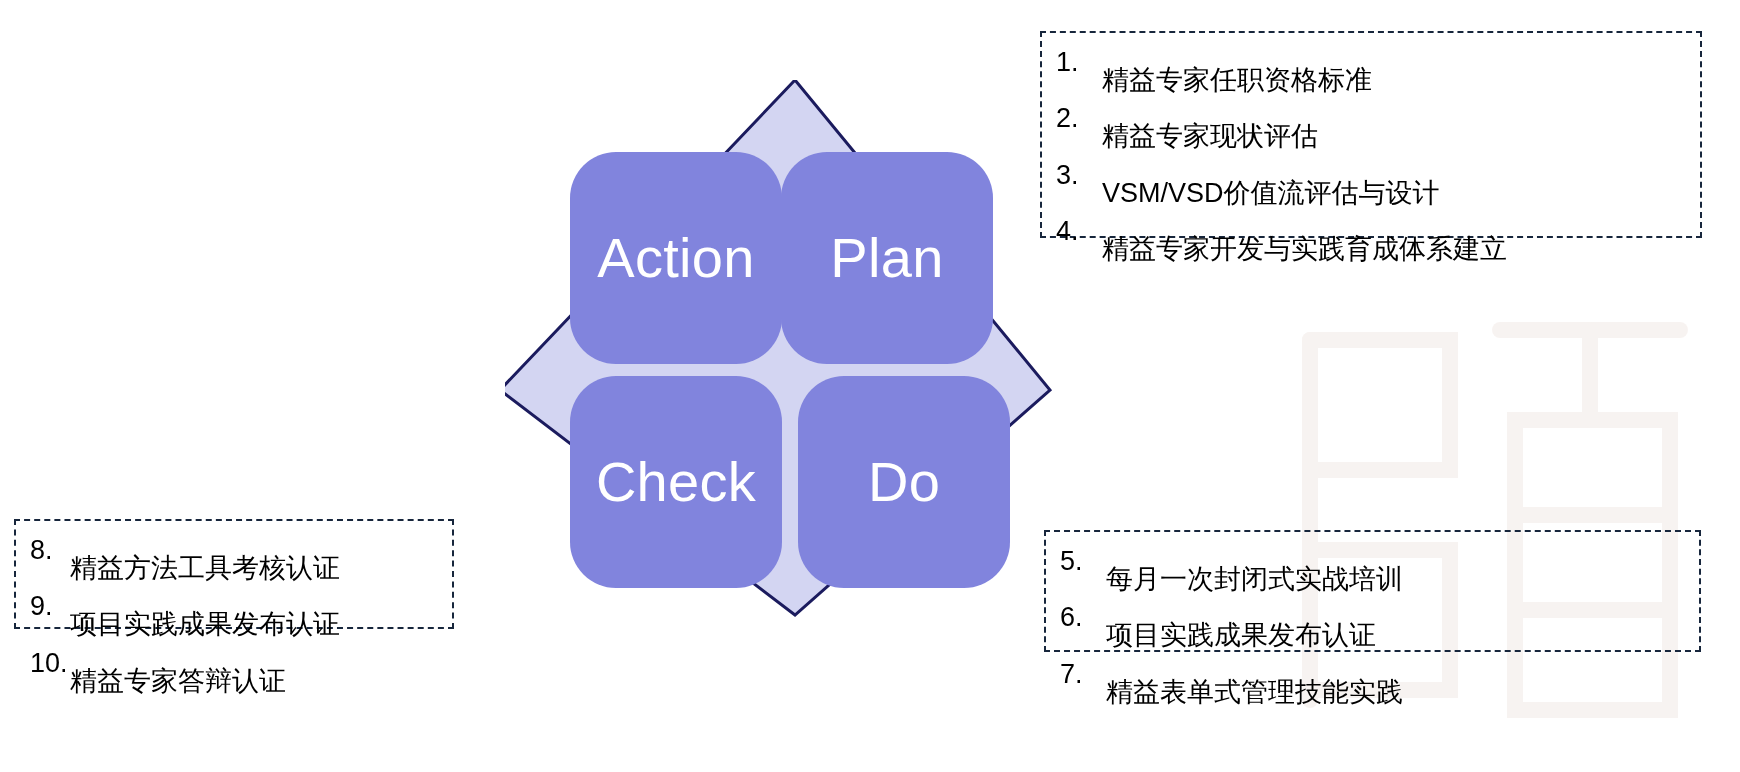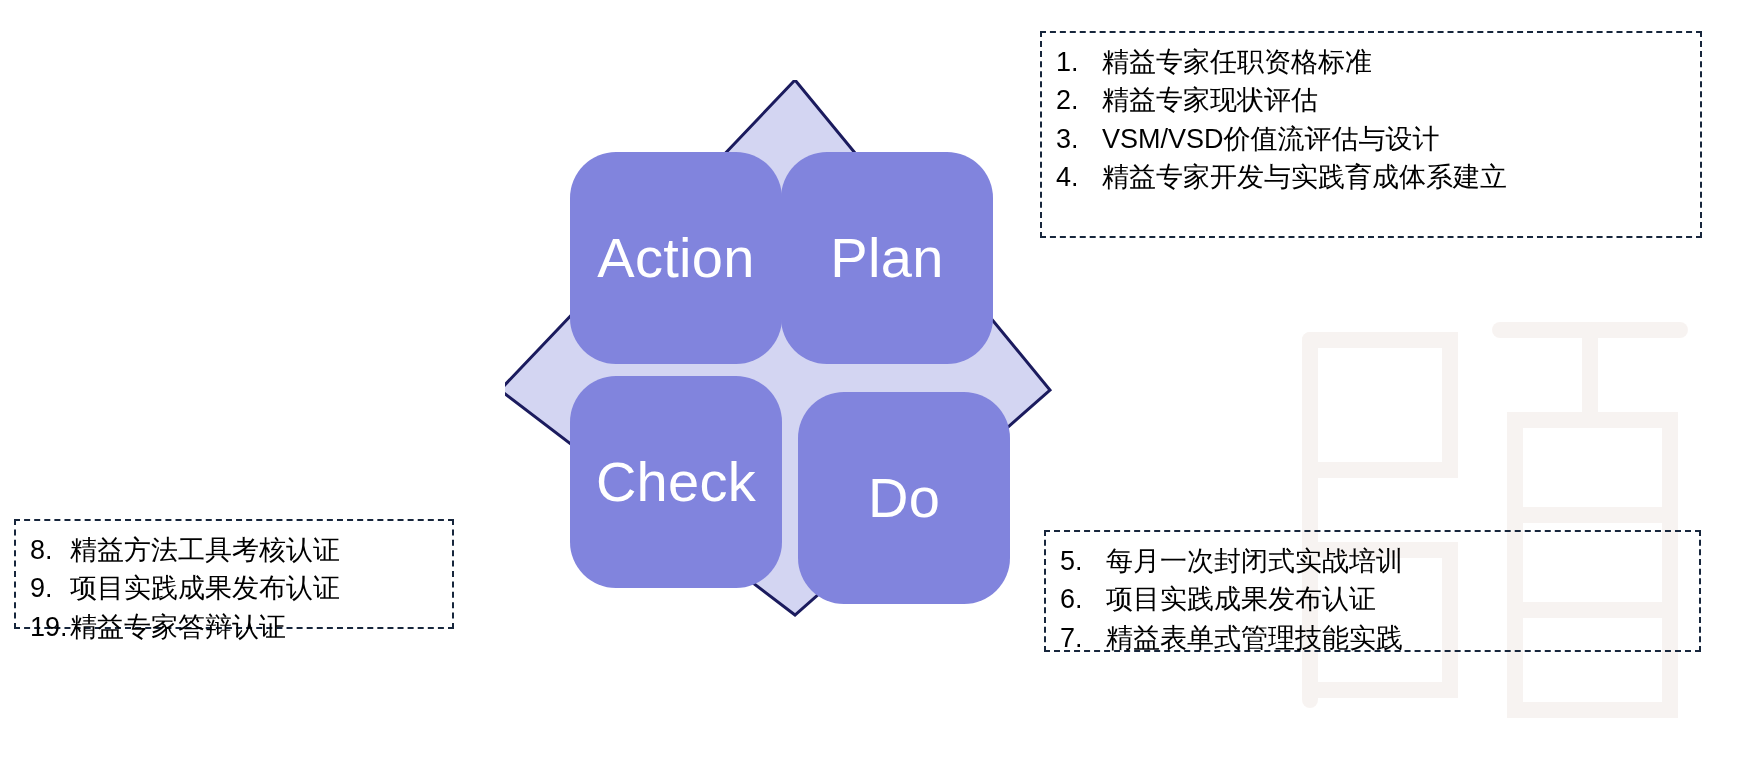--- a/index.html
+++ b/index.html
@@ -69,21 +69,21 @@
     color: #ffffff;
     font-size: 56px;
     font-weight: 400;
     line-height: 1;
     letter-spacing: 0.3px;
     white-space: nowrap;
   }
   .tile-action { left: 65px;  top: 72px; }
   .tile-plan   { left: 276px; top: 72px; }
   .tile-check  { left: 65px;  top: 296px; }
-  .tile-do     { left: 293px; top: 312px; }
+  .tile-do     { left: 293px; top: 296px; }
 
   
   .note {
     position: absolute;
     border: 2px dashed #17263C;
     background: transparent;
     box-sizing: border-box;
     z-index: 3;
   }
   .note-inner {
@@ -112,20 +112,21 @@
   .num-marker {
     flex: 0 0 auto;
     min-width: 46px;
     text-align: left;
   }
   .num-marker.tight {
     min-width: 40px;
   }
   .num-text {
     flex: 1 1 auto;
+    margin-top: 18px;
   }
 
   
   .note-top-left     { left: 58px;   top: 75px;  width: 390px; height: 163px; }
   .note-top-right    { left: 1040px; top: 31px;  width: 662px; height: 207px; }
   .note-bottom-left  { left: 14px;   top: 519px; width: 440px; height: 110px; }
   .note-bottom-right { left: 1044px; top: 530px; width: 657px; height: 122px; }
 
   .note-top-left .note-line { font-size: 28px; }
 </style>
@@ -200,21 +201,21 @@
       <ul class="num-list">
         <li class="num-item">
           <span class="num-marker tight">8.</span>
           <span class="num-text">精益方法工具考核认证</span>
         </li>
         <li class="num-item">
           <span class="num-marker tight">9.</span>
           <span class="num-text">项目实践成果发布认证</span>
         </li>
         <li class="num-item">
-          <span class="num-marker tight">19.</span>
+          <span class="num-marker tight">10.</span>
           <span class="num-text">精益专家答辩认证</span>
         </li>
       </ul>
     </div>
   </div>
 
   <div class="note note-bottom-right">
     <div class="note-inner">
       <ul class="num-list">
         <li class="num-item">

